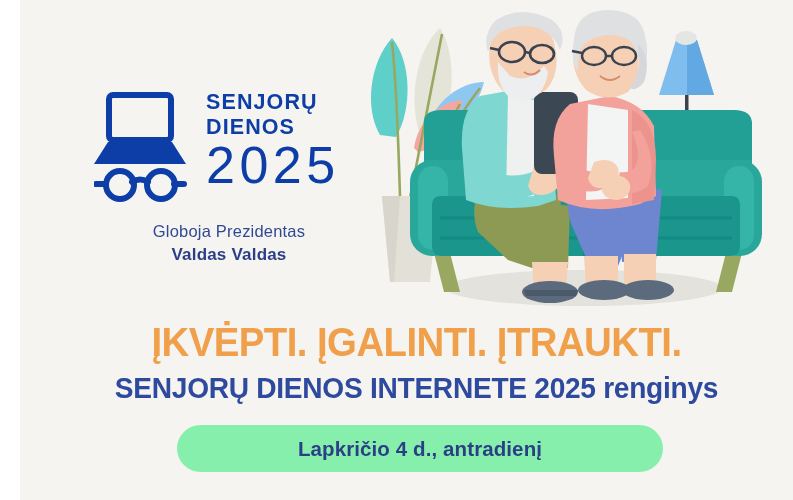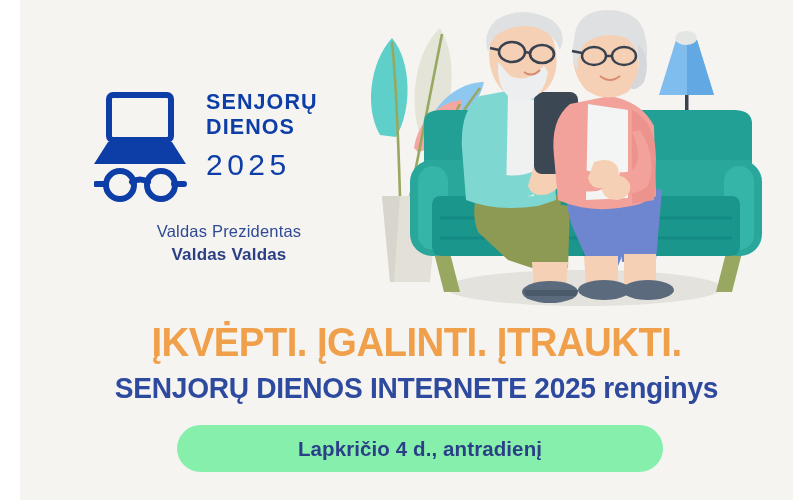--- a/index.html
+++ b/index.html
@@ -45,21 +45,21 @@
   .wm-line {
     color: #0d3ea8;
     font-weight: bold;
     font-size: 21.5px;
     line-height: 24.5px;
     letter-spacing: 1.1px;
     white-space: nowrap;
   }
   #wm-year {
     color: #0d3ea8;
-    font-size: 30px;
+    font-size: 52px;
     line-height: 48px;
     letter-spacing: 4.5px;
     font-weight: 300;
     margin-top: 2px;
   }
   #patron {
     position: absolute;
     left: -2px;
     top: 128px;
     width: 274px;
@@ -156,21 +156,21 @@
       </svg>
     </div>
 
     <div id="logo-wordmark">
       <div class="wm-line">SENJORŲ</div>
       <div class="wm-line">DIENOS</div>
       <div id="wm-year">2025</div>
     </div>
 
     <div id="patron">
-      <div id="patron-line1">Valdas Prezidentas</div>
+      <div id="patron-line1">Globoja Prezidentas</div>
       <div id="patron-line2">Valdas Valdas</div>
     </div>
   </div>
 
   <div id="illustration">
     <svg width="457" height="312" viewBox="0 0 457 312" xmlns="http://www.w3.org/2000/svg">
 
       <ellipse cx="228" cy="288" rx="138" ry="18" fill="#e3e2dc"></ellipse>
 
       <g>

